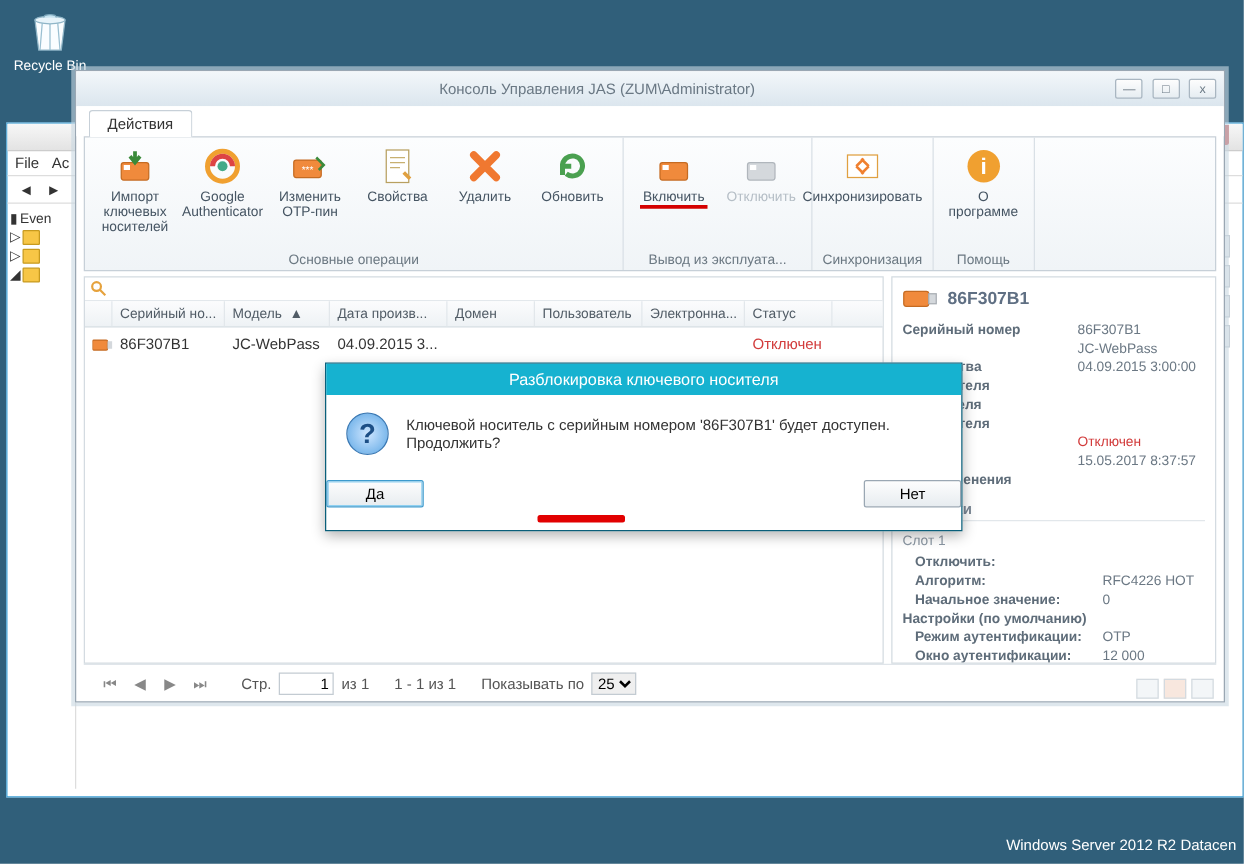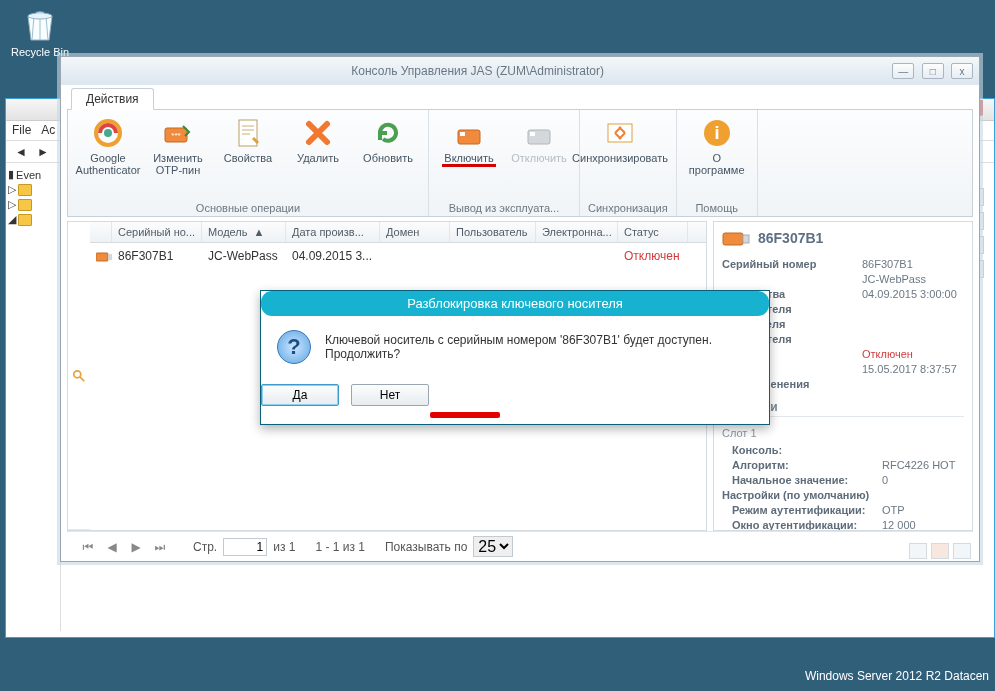--- a/index.html
+++ b/index.html
@@ -36,21 +36,21 @@
 .ribbon-group .items { display: flex; gap: 6px; flex: 1; }
 .ribbon-group .glabel { text-align: center; font-size: 11px; color: #6b7882; padding-top: 2px; white-space: nowrap; }
 .rbtn { width: 64px; display: flex; flex-direction: column; align-items: center; gap: 2px; padding: 2px; cursor: default; }
 .rbtn .ricon { width: 34px; height: 34px; display: flex; align-items: center; justify-content: center; }
 .rbtn .rlabel { font-size: 11px; text-align: center; line-height: 1.1; color: #465563; }
 .rbtn.disabled .rlabel { color: #b5bec6; }
 .red-underline { height: 3px; background: #d40000; width: 54px; margin-top: -2px; }
 
 
 .content { display: flex; padding: 4px 6px 0; gap: 6px; height: calc(100% - 28px - 24px - 108px - 30px); }
-.left { flex: 1; display: flex; flex-direction: row; border: 1px solid #d4dbe1; position: relative; }
+.left { flex: 1; display: flex; flex-direction: column; border: 1px solid #d4dbe1; position: relative; }
 .searchbar { padding: 2px 4px; border-bottom: 1px solid #e3e8ec; display: flex; align-items: center; }
 .searchbar svg { width: 14px; height: 14px; }
 .table { flex: 1; }
 .thead { display: flex; font-size: 11px; color: #515c66; border-bottom: 1px solid #d4dbe1; background: linear-gradient(#fbfcfd,#eef2f5); }
 .th { padding: 4px 6px; border-right: 1px solid #e2e7eb; white-space: nowrap; overflow: hidden; }
 .trow { display: flex; font-size: 12px; padding: 3px 0; }
 .td { padding: 3px 6px; white-space: nowrap; overflow: hidden; }
 .td.status-off { color: #d23b3b; }
 .key-icon { display: inline-block; width: 16px; vertical-align: middle; }
 
@@ -61,31 +61,31 @@
 .prop .v { color: #6b7884; font-size: 11px; }
 .prop .v.off { color: #d23b3b; }
 .section-title { color: #7b8896; font-weight: bold; font-size: 12px; margin-top: 10px; border-bottom: 1px solid #e2e7eb; padding-bottom: 2px; }
 .subprop { display: flex; margin: 3px 0 3px 10px; }
 .subprop .k { width: 150px; color: #5e6c79; font-weight: bold; font-size: 11px; }
 .subprop .v { color: #6b7884; font-size: 11px; }
 
 .pager { height: 30px; display: flex; align-items: center; gap: 6px; padding: 0 12px; border-top: 1px solid #e0e5ea; margin: 0 6px; font-size: 12px; color: #555; }
 .pager .pbtn { width: 18px; text-align: center; color: #888; }
 .pager input { width: 44px; text-align: right; border: 1px solid #c3cbd2; padding: 1px 3px; font-size: 12px; }
-.pager select { border: 1px solid #c3cbd2; font-size: 16px; }
+.pager select { border: 1px solid #c3cbd2; font-size: 12px; }
 
 .statusbar-right { position: absolute; bottom: 2px; right: 8px; display: flex; gap: 4px; }
 .sb-btn { width: 18px; height: 16px; border: 1px solid #d3dae0; background: #f3f6f8; }
 
 
 .dialog { position: absolute; top: 290px; left: 260px; width: 510px; background: #fff; border: 1px solid #0a5f7a; box-shadow: 0 4px 10px rgba(0,0,0,.3); }
-.dialog .dlg-title { background: #16b2d0; color: #fff; padding: 5px 0; text-align: center; font-size: 13px; border-radius: 11px; }
+.dialog .dlg-title { background: #16b2d0; color: #fff; padding: 5px 0; text-align: center; font-size: 13px; }
 .dialog .dlg-body { padding: 14px 16px; display: flex; align-items: center; gap: 14px; font-size: 12px; color: #333; }
 .dialog .dlg-body .qicon { width: 34px; height: 34px; border-radius: 50%; background: radial-gradient(#cfe6ff,#5ba6e4); border: 1px solid #3a78b3; display: flex; align-items: center; justify-content: center; color: #1d4f86; font-size: 22px; font-weight: bold; flex: none; }
-.dialog .dlg-buttons { display: flex; justify-content: flex-start; gap: 12px; padding: 6px 0 12px; }
+.dialog .dlg-buttons { display: flex; justify-content: space-between; gap: 2px; padding: 6px 0 12px; }
 .dlg-buttons button { width: 78px; padding: 3px 0; border: 1px solid #9aa7b3; background: linear-gradient(#fdfdfd,#e7ecf0); font-size: 12px; border-radius: 2px; }
 .dlg-buttons button.primary { border: 1px solid #3d9acd; box-shadow: 0 0 0 1px #8fd0f1 inset; }
 .red-scribble { width: 70px; height: 6px; background: #e20000; border-radius: 2px; margin: -6px auto 6px; position: relative; left: -50px; }
 
 
 .os-watermark { position: absolute; bottom: 8px; right: 6px; color: #fff; font-size: 12px; }
 
 
 .back-right-panel { position: absolute; top: 188px; right: 4px; width: 25px; display: flex; flex-direction: column; gap: 6px; }
 .brp-btn { width: 18px; height: 18px; border: 1px solid #c7d0d8; background: #f3f6f8; }
@@ -157,20 +157,30 @@
     </span>
   </div>
 
   <div class="jas-tabbar">
     <div class="jas-tab">Действия</div>
   </div>
 
   <div class="ribbon" id="ribbon">
       <div class="ribbon-group">
         <div class="items">
+          <div class="rbtn">
+            <div class="ricon">
+              <svg width="34" height="34">
+                <rect x="6" y="14" width="22" height="14" rx="2" fill="#f08a3c" stroke="#c56b22"></rect>
+                <rect x="8" y="16" width="5" height="4" fill="#fff"></rect>
+                <path d="M17 14v-9M13 9l4 5 4-5" fill="none" stroke="#3a8a3a" stroke-width="3"></path>
+              </svg>
+            </div>
+            <div class="rlabel">Импорт ключевых<br>носителей</div>
+          </div>
           <div class="rbtn">
             <div class="ricon">
               <svg width="34" height="34">
                 <circle cx="17" cy="17" r="12" fill="none" stroke="#f0a030" stroke-width="4"></circle>
                 <path d="M9 17a8 8 0 0 1 16 0" fill="none" stroke="#d44" stroke-width="4"></path>
                 <circle cx="17" cy="17" r="4" fill="#4a8"></circle>
               </svg>
             </div>
             <div class="rlabel">Google<br>Authenticator</div>
           </div>
@@ -348,21 +358,21 @@
           </div>
           <div class="prop">
             <span class="k">Дата изменения</span>
             <span class="v"></span>
           </div>
         </div>
       <div class="section-title">Счетчики</div>
       <div class="section-title" style="font-weight:normal;border:none;color:#8a96a2;font-size:11px;">Слот 1</div>
       <div id="slot">
           <div class="subprop">
-            <span class="k">Консоль:</span>
+            <span class="k">Отключить:</span>
             <span class="v"></span>
           </div>
           <div class="subprop">
             <span class="k">Алгоритм:</span>
             <span class="v">RFC4226 HOT</span>
           </div>
           <div class="subprop">
             <span class="k">Начальное значение:</span>
             <span class="v">0</span>
           </div>

